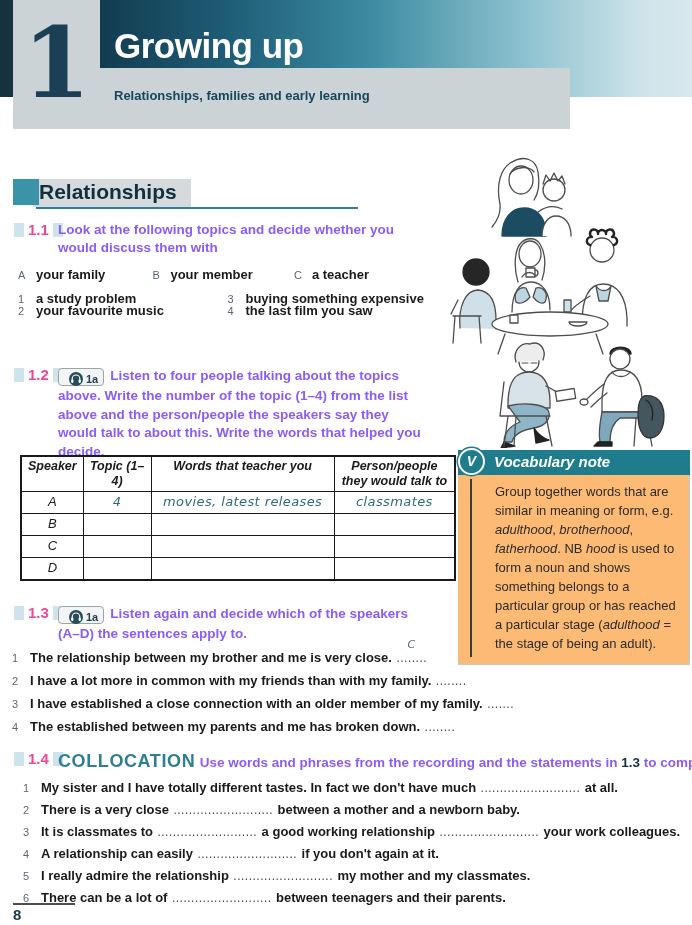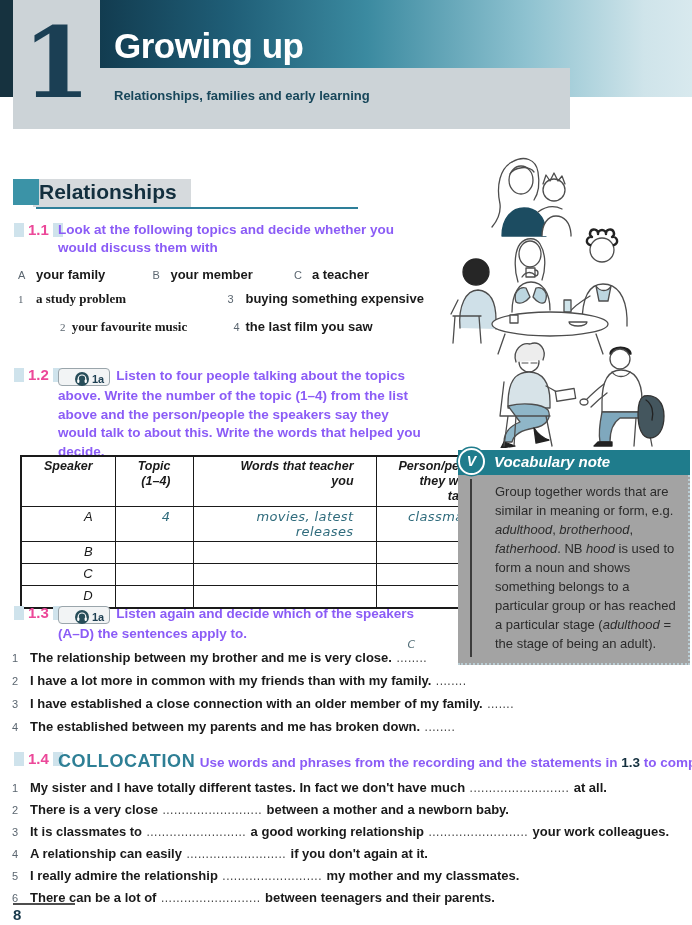--- a/index.html
+++ b/index.html
@@ -26,75 +26,75 @@
 
   
   .exnum { font-size:15px; font-weight:bold; color:#ec4899; white-space:nowrap; }
   .exnum::before, .exnum::after { content:""; display:inline-block; width:10px; height:14px;
     background:#cfe3ec; vertical-align:-2px; margin:0 4px; }
   .instr { font-size:13.5px; font-weight:bold; color:#8b5cf6; line-height:17.5px; }
   .numcol { display:inline-block; color:#5b6670; font-size:11px; font-weight:normal; width:18px; }
   .itemtxt { font-weight:bold; font-size:13px; color:#1a1a1a; }
   .dots { font-weight:normal; color:#444; font-size:12px; letter-spacing:0.5px; }
   .chip { display:inline-block; border:1px solid #9aa5ab; border-radius:4px; background:#f2f4f5;
-    padding:0 5px 0 16px; height:18px; line-height:17px; vertical-align:-3px; margin-right:6px; }
+    padding:0 5px 0 10px; height:18px; line-height:17px; vertical-align:-3px; margin-right:6px; }
   .chip-circle { display:inline-block; width:14px; height:14px; border-radius:50%; background:#274d59;
     vertical-align:-3px; margin-right:3px; text-align:center; }
   .chip-label { font-size:11px; font-weight:bold; color:#1d3f52; }
 
   
   .ex11 { position:absolute; left:10px; top:221px; width:450px; }
   .ex11 .instr { position:absolute; left:48px; top:0; width:370px; }
   .ex11 .row { position:absolute; left:8px; white-space:nowrap; }
   .ex11 .rowABC { top:44px; }
   .ex11 .row13 { top:68px; }
-  .ex11 .row24 { top:96px;text-align:center; }
+  .ex11 .row24 { top:80px; }
   .colA { display:inline-block; width:130px; }
   .colB { display:inline-block; width:137px; }
-  .colT1 { display:inline-block; width:205px;font-family:Liberation Serif, serif; }
+  .colT1 { display:inline-block; width:205px; }
 
   
   .ex12 { position:absolute; left:10px; top:366px; width:420px; }
   .ex12 .body { position:absolute; left:48px; top:0; width:372px; }
   .ex12 .exnum, .ex13 .exnum, .ex14 .exnum { position:absolute; left:0; top:0; }
 
   
   .spk-table { position:absolute; left:20px; top:455px; border-collapse:collapse; table-layout:fixed; }
-  .spk-table th, .spk-table td { border:1px solid #1a1a1a; padding:2px 22px; text-align:right; vertical-align:top; }
+  .spk-table th, .spk-table td { border:1px solid #1a1a1a; padding:2px 6px; text-align:center; vertical-align:top; }
   .spk-table { border:2px solid #1a1a1a; }
   .spk-table th { font-style:italic; font-weight:bold; font-size:12.5px; line-height:15px; }
   .spk-table td { height:22px; font-style:italic; font-size:13px; }
   .hand { font-style:italic; color:#2f6b7c; letter-spacing:0.4px; font-size:13px; font-family:"DejaVu Sans", sans-serif; }
 
   
   .vocab { position:absolute; left:458px; top:450px; width:232px; }
   .vocab-head { position:relative; height:25px; background:#1f7c8c; }
   .vocab-title { position:absolute; left:36px; top:3px; color:#fff; font-size:15px; font-weight:bold; font-style:italic; }
   .vocab-logo { position:absolute; left:0px; top:-2px; width:27px; height:27px; border-radius:50%;
     background:#1f7c8c; border:2px solid #fff; box-shadow:0 0 0 1.5px #1f7c8c; color:#fff; text-align:center;
     font-weight:bold; font-style:italic; font-size:14px; line-height:23px; z-index:2; }
-  .vocab-body { position:relative; background:#a3a3a3; padding:7px 8px 10px 37px; min-height:180px;
+  .vocab-body { position:relative; background:#fdba74; padding:7px 8px 10px 37px; min-height:180px;
     border-right:2px dotted #b9cdd4; border-bottom:2px dotted #b9cdd4;
     font-size:13px; line-height:19px; color:#2b2b2b; }
   .vocab-body::before { content:""; position:absolute; left:12px; top:4px; bottom:6px; width:1.5px; background:#3c3c3c; }
   .it { font-style:italic; }
 
   
   .ex13 { position:absolute; left:10px; top:604px; width:470px; }
   .ex13 .body { position:absolute; left:48px; top:0; width:372px; }
   .ex13 .item { position:absolute; left:2px; white-space:nowrap; }
   .ans-wrap { position:relative; display:inline-block; }
   .answer { position:absolute; left:11px; top:-10px; font-size:11px; color:#4e6a74;
     font-family:"DejaVu Sans", sans-serif; font-style:italic; }
 
   
   .ex14 { position:absolute; left:10px; top:750px; width:680px; }
   .ex14 .body { position:absolute; left:48px; top:1px; width:632px; white-space:nowrap; }
   .tag { color:#2e7f95; font-weight:bold; font-size:18px; letter-spacing:0.6px; }
-  .ex14 .item { position:absolute; left:2px; white-space:nowrap; }
+  .ex14 .item { position:absolute; left:13px; white-space:nowrap; }
 
   
   .foot-line { position:absolute; left:13px; top:903px; width:62px; height:2px; background:#4d4d4d; }
   .page-num { position:absolute; left:13px; top:906px; font-size:15px; font-weight:bold; color:#16374a; }
 
   
   .illus { position:absolute; left:450px; top:150px; width:242px; height:298px; }
 </style>
 </head>
 <body>

